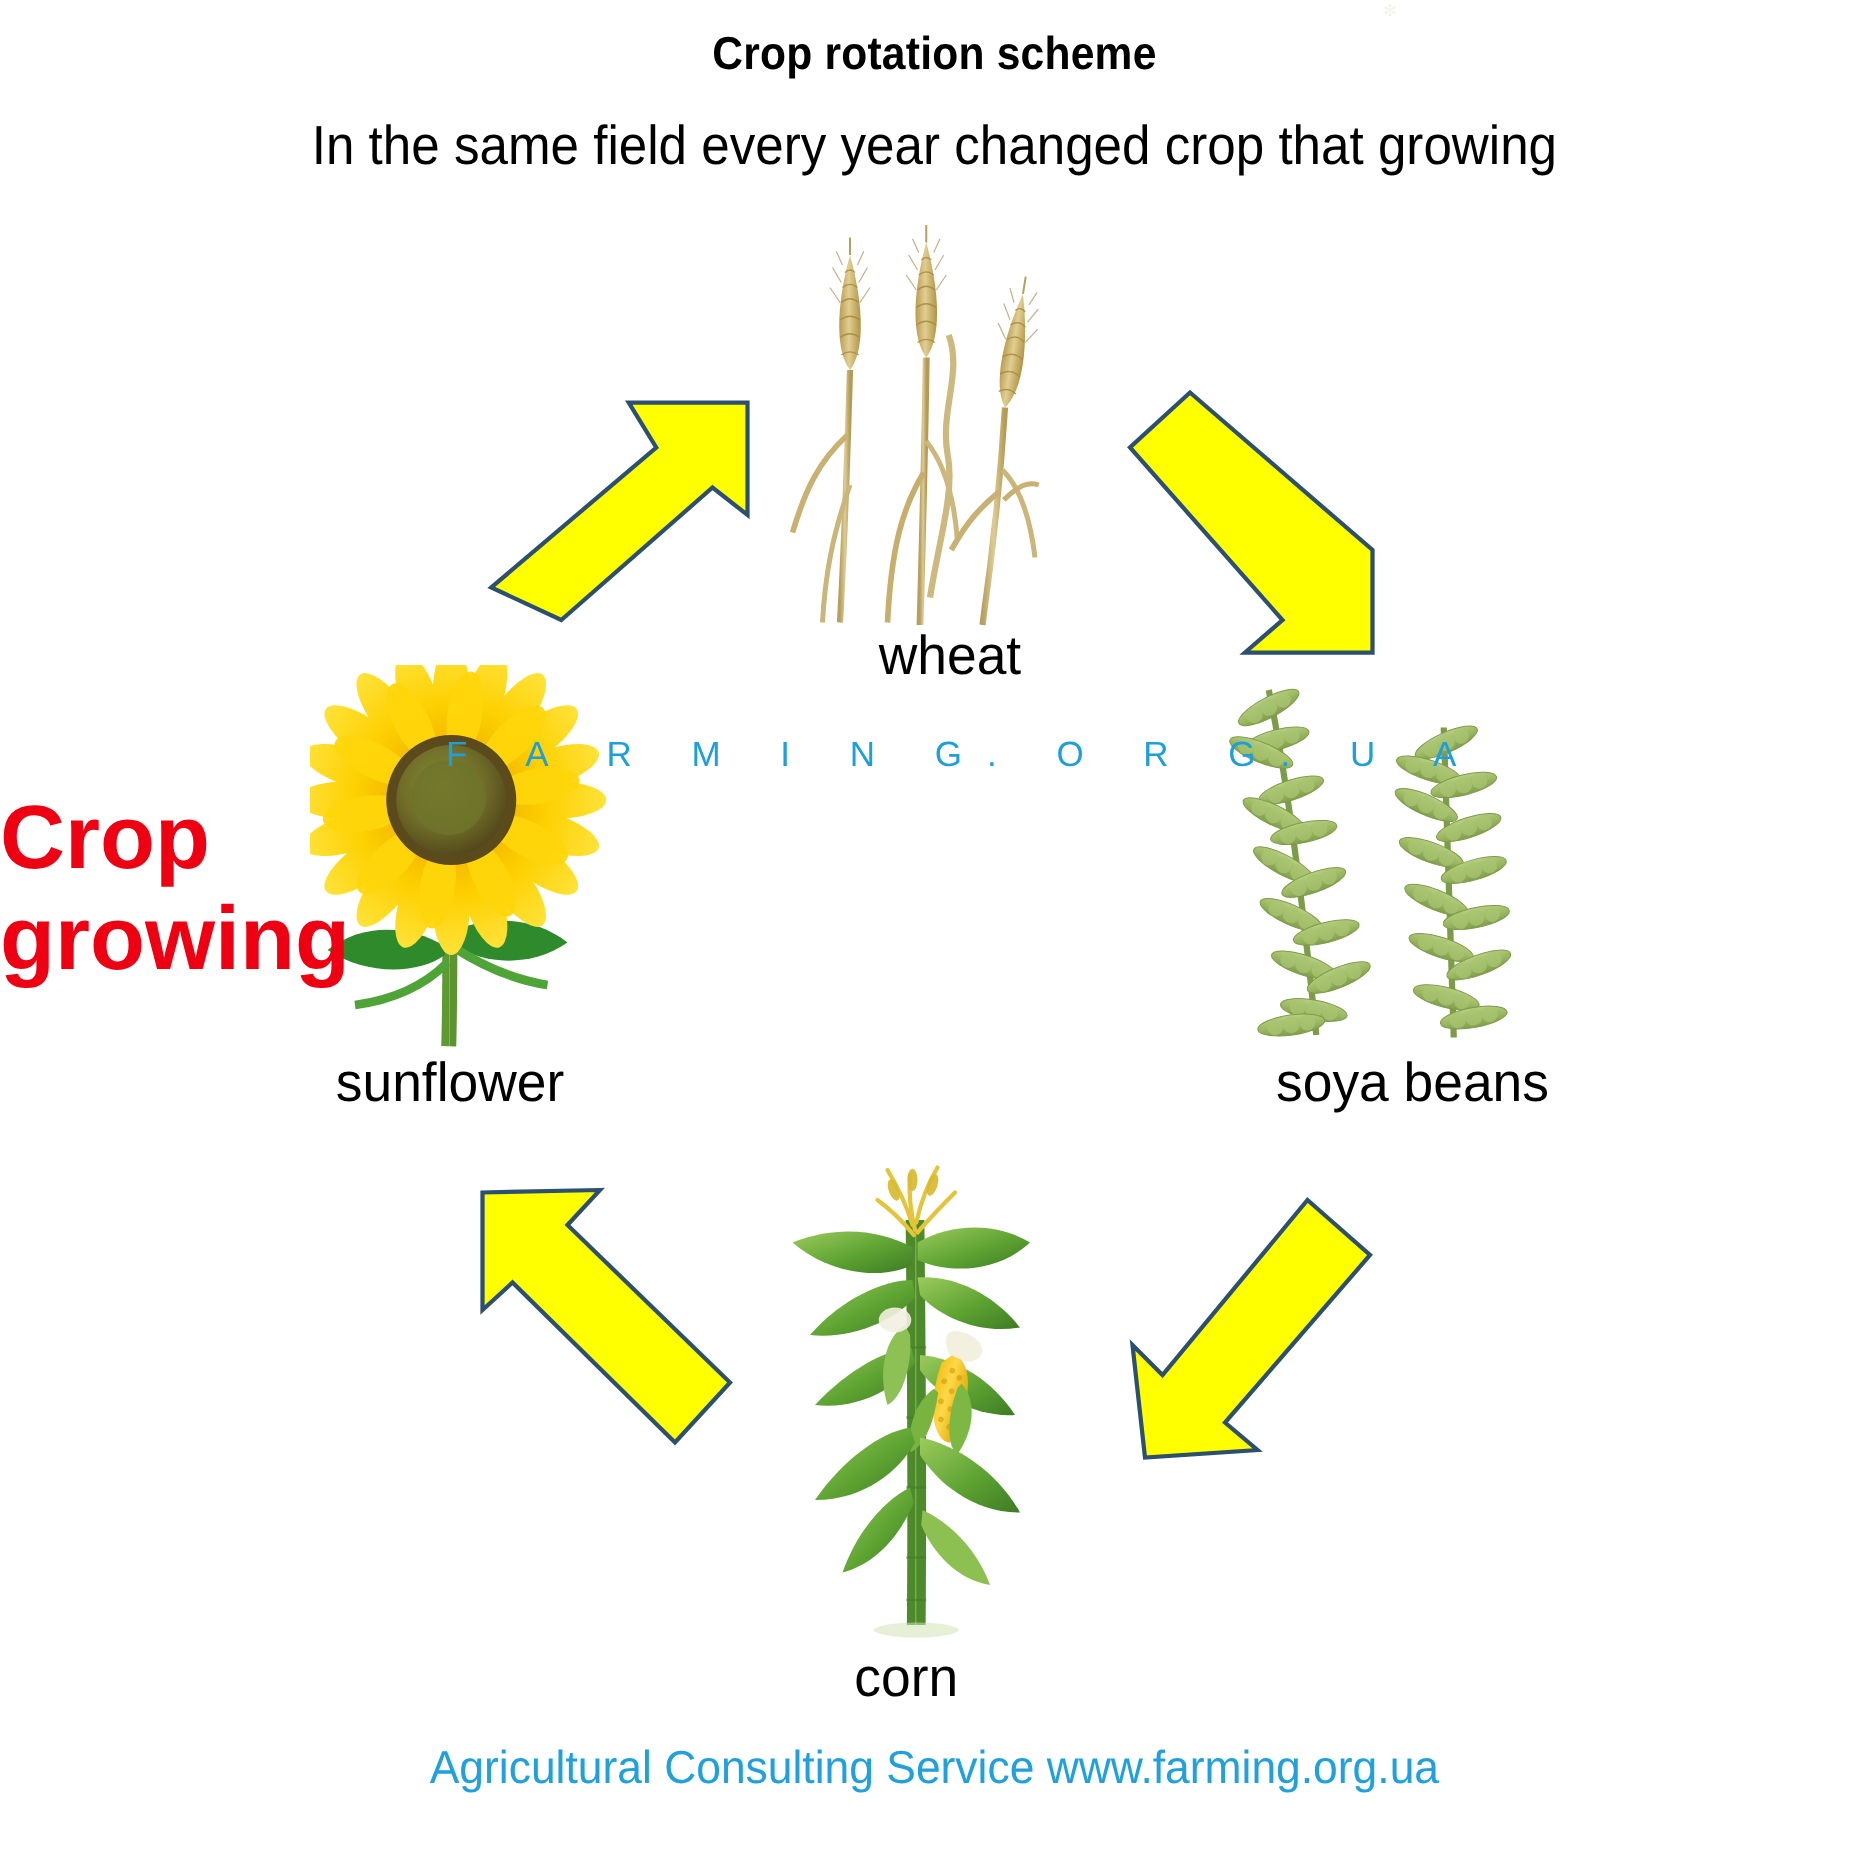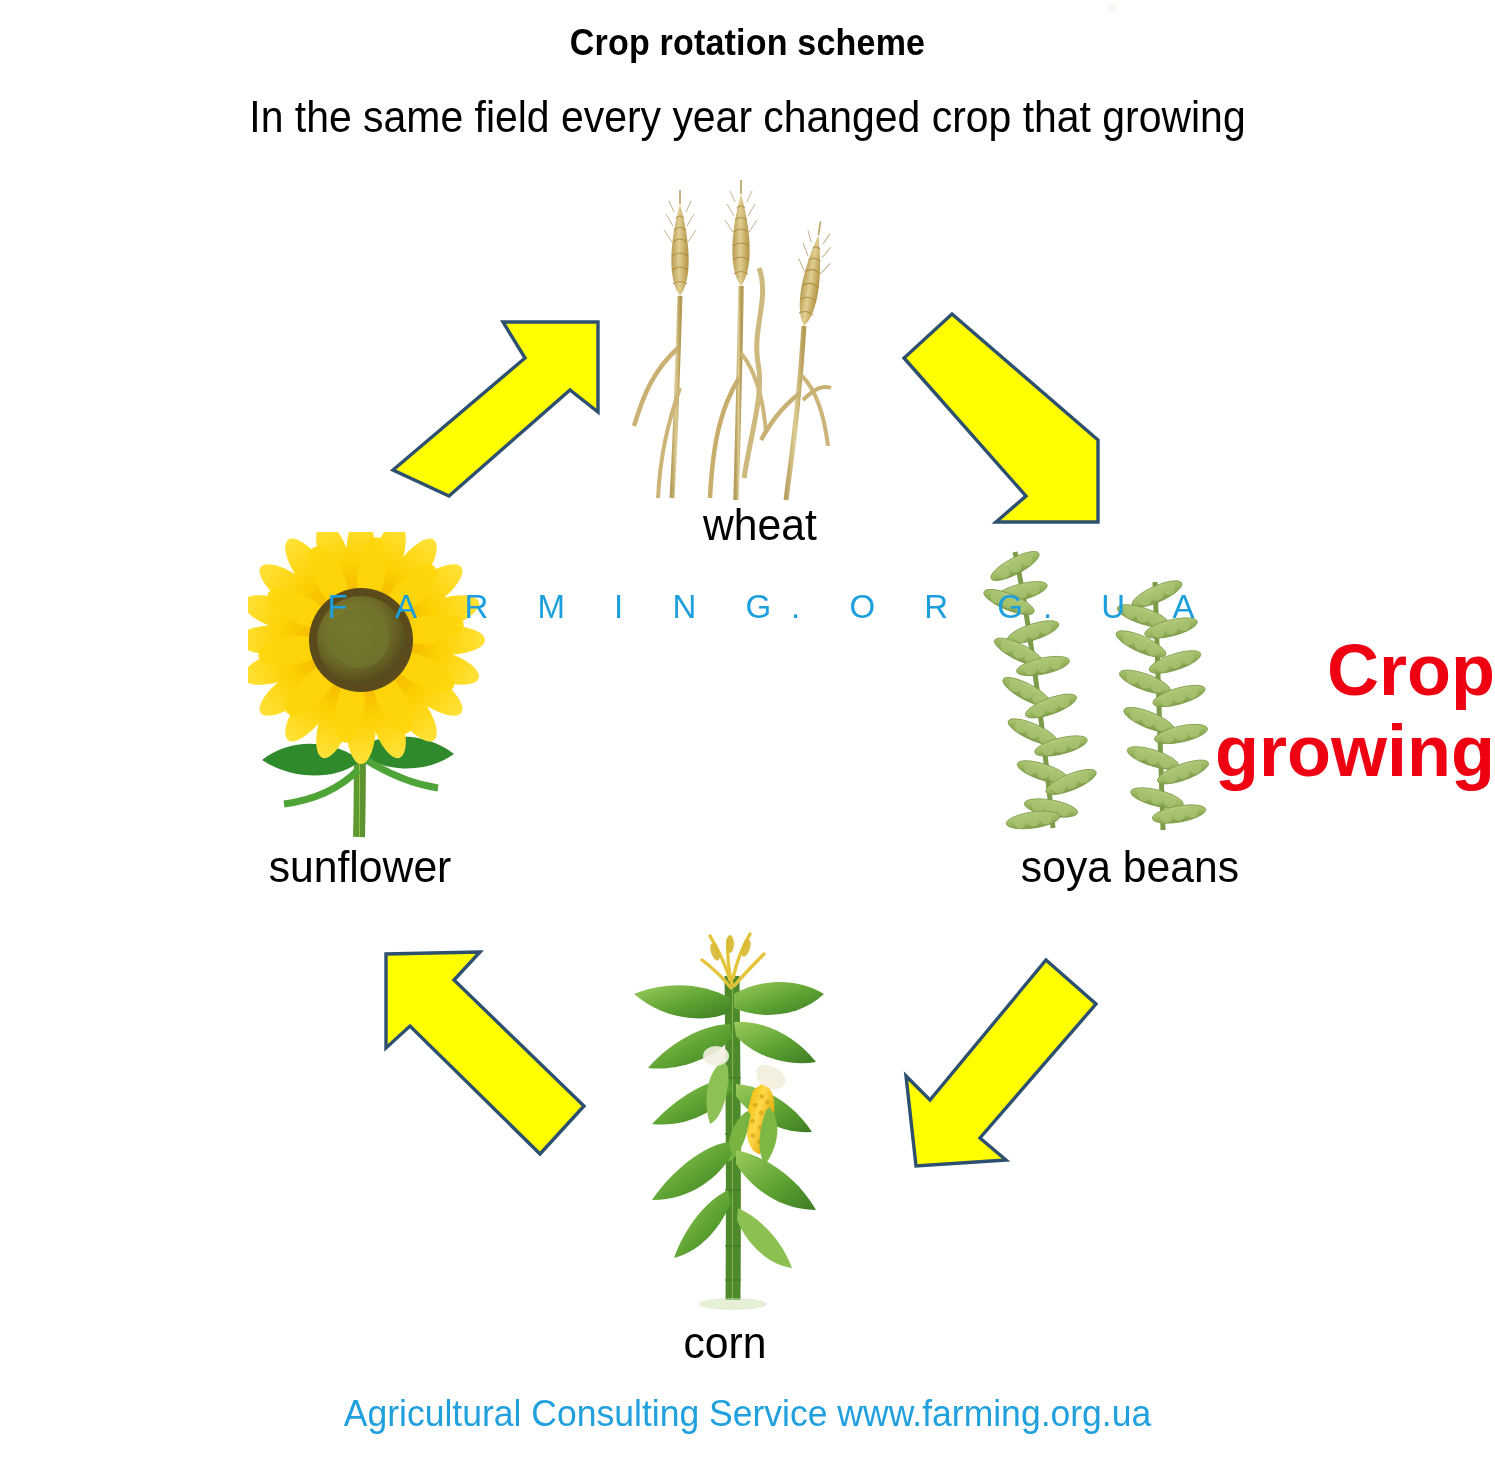--- a/index.html
+++ b/index.html
@@ -27,31 +27,31 @@
     position:absolute; left:0; right:0; top:92px;
     text-align:center;
     font-size:44px; font-weight:normal; color:#000;
     transform:scaleX(.93); transform-origin:50% 50%;
   }
 
   
   .watermark{
     position:absolute; left:0; right:0; top:588px;
     text-align:center;
-    font-size:33px; font-weight:normal;
+    font-size:28px; font-weight:normal;
     color:#1C9FDC;
     letter-spacing:20px;
     white-space:nowrap;
     pointer-events:none;
     z-index:6;
     padding-left:47px;
   }
   .center-label{
     position:absolute; left:0; right:0; top:630px;
-    text-align:right;
+    text-align:left;
     font-size:72px; font-weight:bold; line-height:1.12;
     color:#EE0012;
     z-index:7;
   }
   .center-label span{display:block;}
 
   
   .footer{
     position:absolute; left:0; right:0; top:1393px;
     text-align:center;

